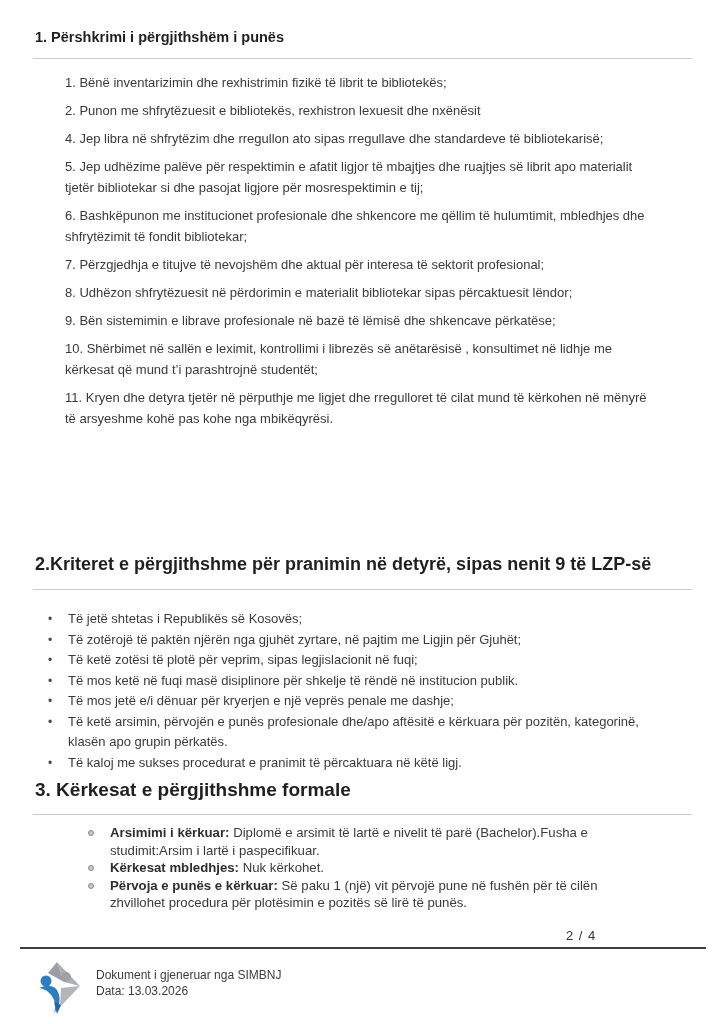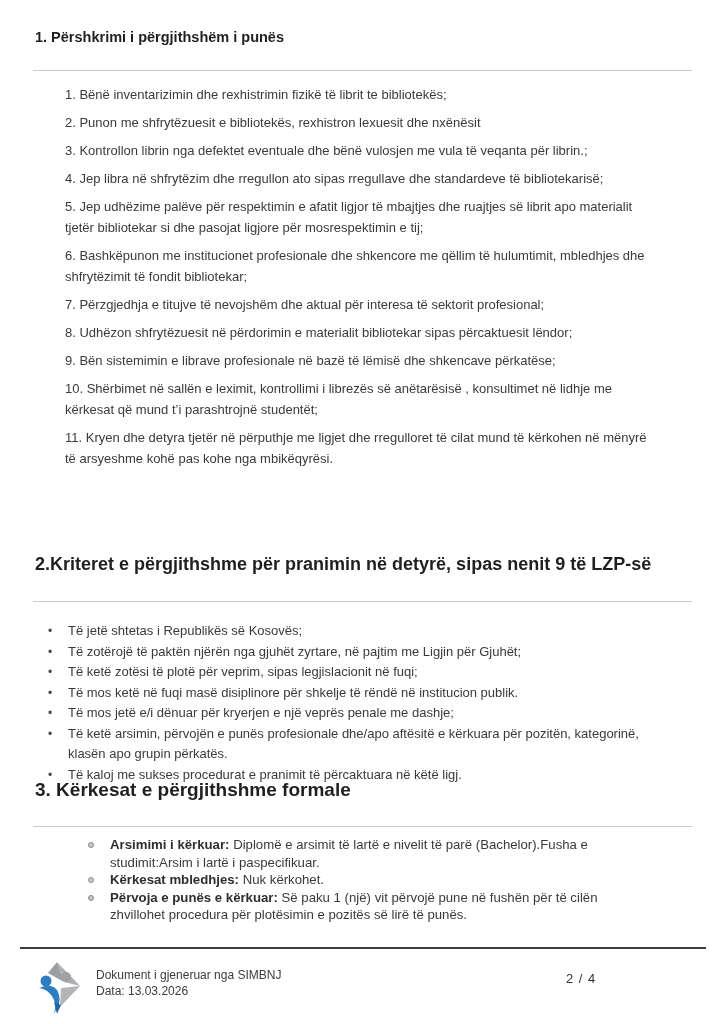--- a/index.html
+++ b/index.html
@@ -10,21 +10,21 @@
     color: #3c3c3c;
     position: relative;
     overflow: hidden;
   }
   .section { position: absolute; left: 33px; width: 659px; }
   #section-1 { top: 28px; }
   #section-2 { top: 551px; }
   #section-3 { top: 778px; }
 
   .section-title {
-    margin: 0; padding: 0 0 24px 2px;
+    margin: 0; padding: 0 0 12px 2px;
     color: #1f1f1f; font-weight: bold;
     border-bottom: 1px solid #cbcbcb;
   }
   #section-1 .section-title { font-size: 14.5px; line-height: 18px; }
   #section-2 .section-title { font-size: 18px;   line-height: 26px; }
   #section-3 .section-title { font-size: 19px; line-height: 24px; }
 
   
   .job-list { margin: 13px 0 0 32px; width: 592px; }
   .job-list p {
@@ -60,33 +60,32 @@
 
   
   .footer-rule {
     position: absolute; top: 947px; left: 20px; width: 686px;
     border-top: 2px solid #3d3d3d; height: 0;
   }
   .footer { position: absolute; top: 961px; left: 33px; display: flex; gap: 15px; }
   .footer-logo { width: 48px; height: 54px; flex: 0 0 auto; }
   .footer-meta { padding-top: 6px; font-size: 12px; line-height: 16px; color: #3c3c3c; }
   .page-indicator {
-    position: absolute; top: 971px; left: 566px;
+    position: absolute; top: 928px; left: 566px;
     font-size: 13px; color: #333333; letter-spacing: 1px;
   }
 </style>
 </head>
 <body>
 
 <div class="section" id="section-1">
   <h2 class="section-title">1. Përshkrimi i përgjithshëm i punës</h2>
   <div class="job-list">
     <p>1. Bënë inventarizimin dhe rexhistrimin fizikë të librit te bibliotekës;</p>
     <p>2. Punon me shfrytëzuesit e bibliotekës, rexhistron lexuesit dhe nxënësit</p>
-    <p>3. Kontrollon librin nga defektet eventuale dhe bënë vulosjen me vula të veqanta për librin.;</p>
     <p>4. Jep libra në shfrytëzim dhe rregullon ato sipas rregullave dhe standardeve të bibliotekarisë;</p>
     <p>5. Jep udhëzime palëve për respektimin e afatit ligjor të mbajtjes dhe ruajtjes së librit apo materialit tjetër bibliotekar si dhe pasojat ligjore për mosrespektimin e tij;</p>
     <p>6. Bashkëpunon me institucionet profesionale dhe shkencore me qëllim të hulumtimit, mbledhjes dhe shfrytëzimit të fondit bibliotekar;</p>
     <p>7. Përzgjedhja e titujve të nevojshëm dhe aktual për interesa të sektorit profesional;</p>
     <p>8. Udhëzon shfrytëzuesit në përdorimin e materialit bibliotekar sipas përcaktuesit lëndor;</p>
     <p>9. Bën sistemimin e librave profesionale në bazë të lëmisë dhe shkencave përkatëse;</p>
     <p>10. Shërbimet në sallën e leximit, kontrollimi i librezës së anëtarësisë , konsultimet në lidhje me kërkesat që mund t’i parashtrojnë studentët;</p>
     <p>11. Kryen dhe detyra tjetër në përputhje me ligjet dhe rregulloret të cilat mund të kërkohen në mënyrë të arsyeshme kohë pas kohe nga mbikëqyrësi.</p>
   </div>
 </div>

